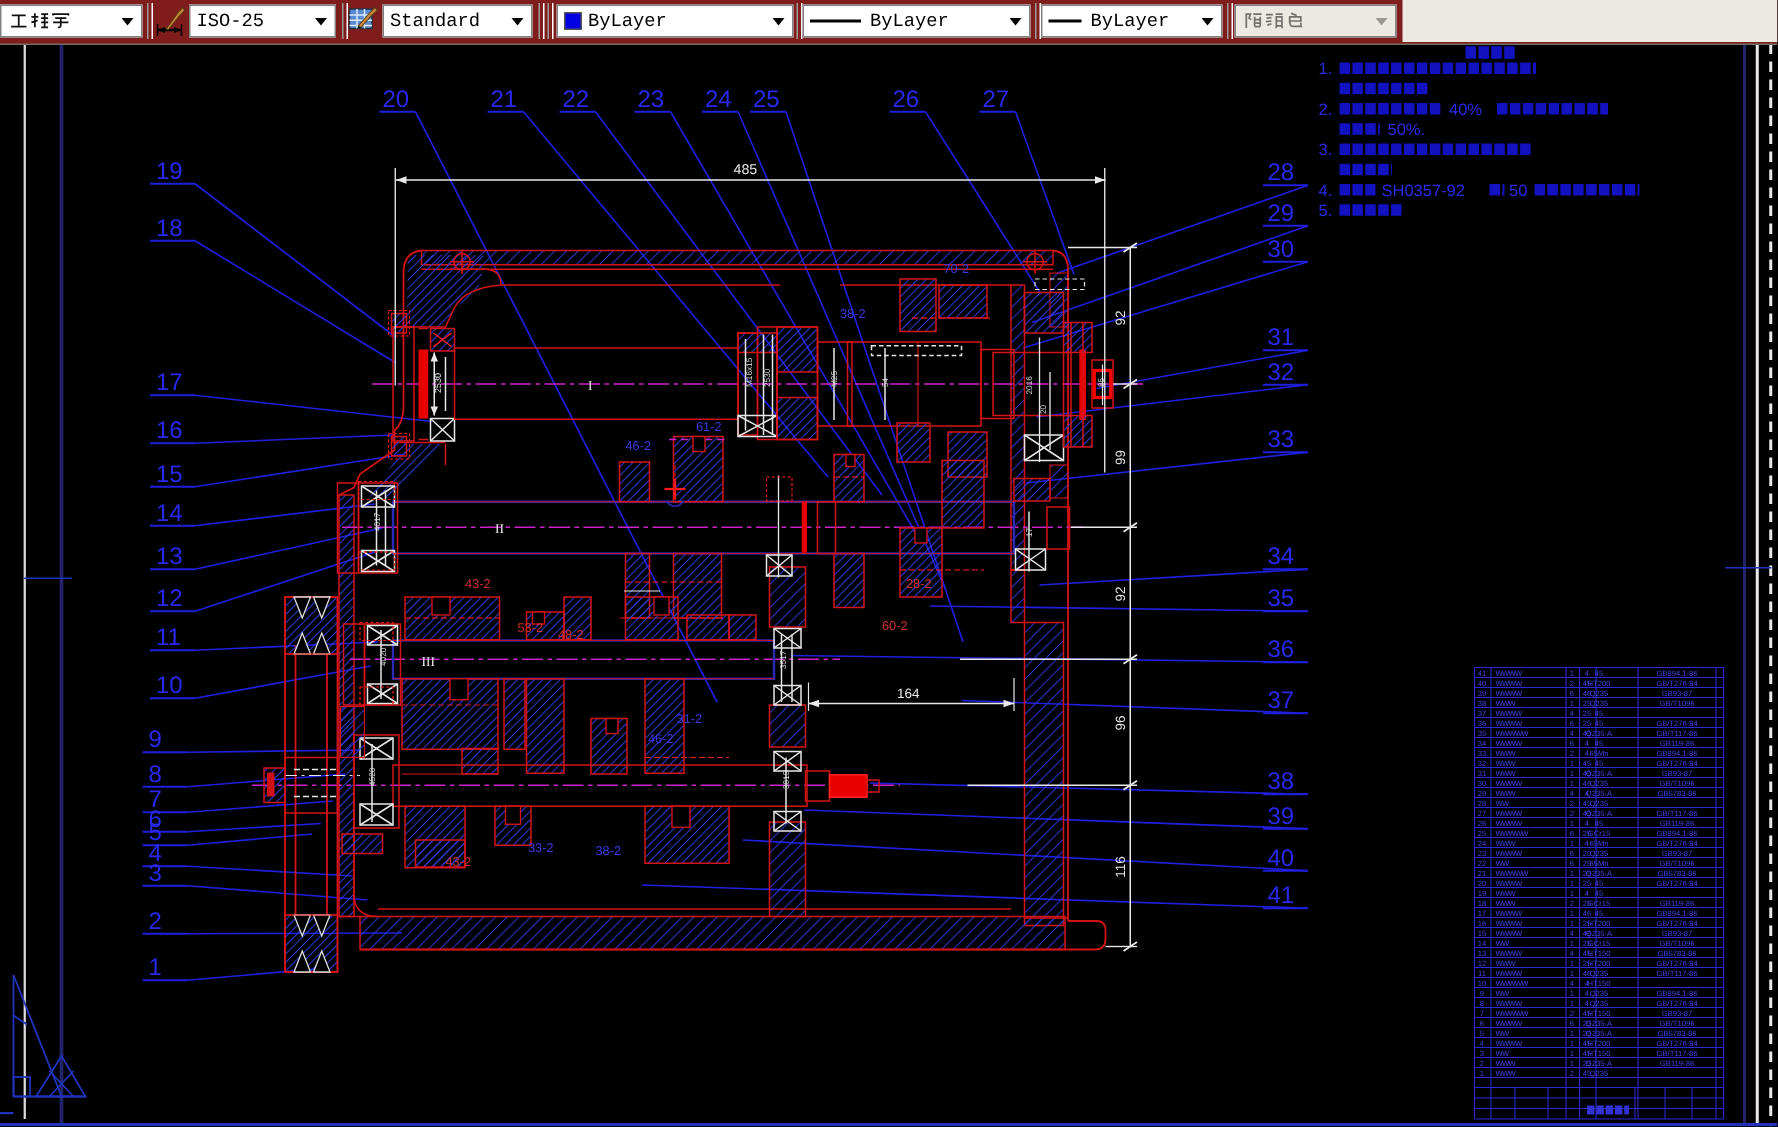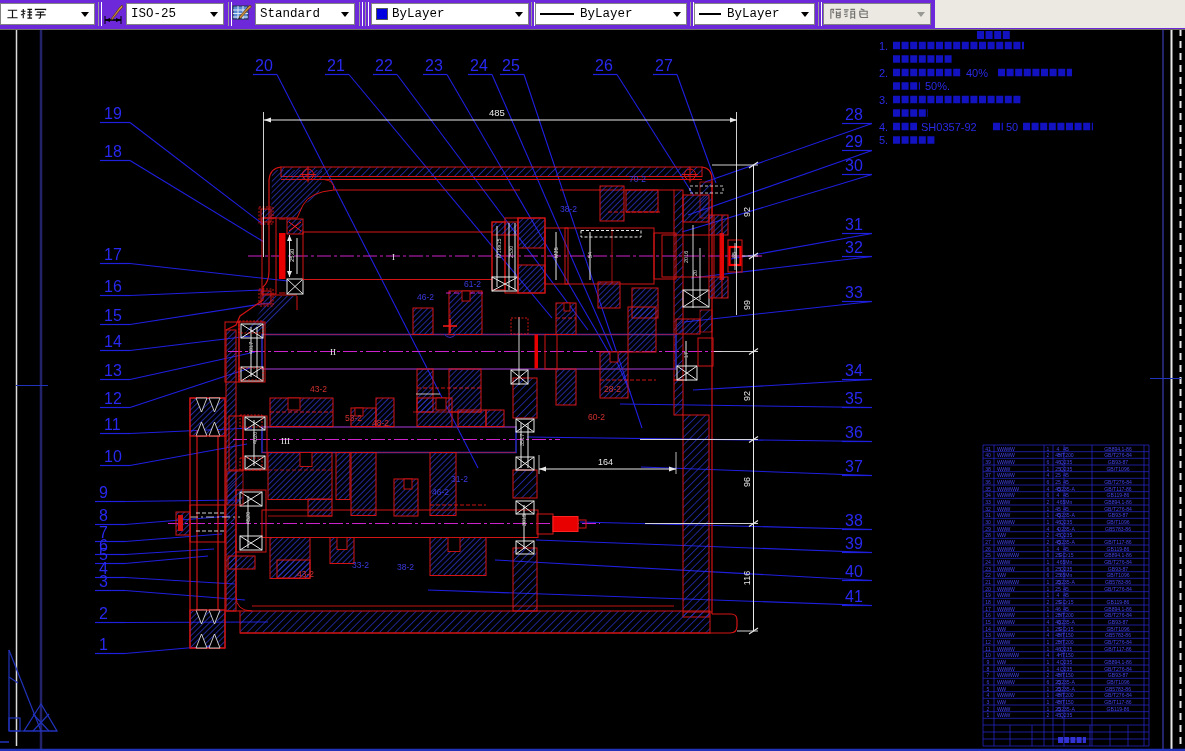--- a/index.html
+++ b/index.html
@@ -805,21 +805,21 @@
         <line x1="9" y1="650" x2="9" y2="731"></line>
         <line x1="9" y1="650" x2="41" y2="731"></line>
         <line x1="9" y1="731" x2="57" y2="731"></line>
         <rect x="9" y="718" width="11" height="13"></rect>
         <path d="M41 704 L24 731 L57 731 Z"></path>
         <line x1="33" y1="714" x2="49" y2="731"></line>
         <line x1="49" y1="714" x2="33" y2="731"></line>
         <line x1="9" y1="677" x2="18" y2="683"></line>
       </g>
     </svg>
-    <div style="position:absolute;left:0;top:0;width:1185px;height:29px;background:#6d28d9;border-bottom:1px solid #716f64">
+    <div style="position:absolute;left:0;top:0;width:1185px;height:29px;background:#7f1d1d;border-bottom:1px solid #716f64">
       <div style="position:absolute;left:0px;top:3px;width:95px;height:22px;background:#fff;border:1px solid #828282;box-sizing:border-box;font-size:12.5px;color:#000;font-family:'Liberation Mono',monospace;display:flex;align-items:center;padding-left:4px">
         <svg width="13" height="14" viewBox="0 0 14 14" style="margin:0 0.5px">
           <g stroke="#111" stroke-width="1.25" fill="none">
             <path d="M2 3 H12 M7 3 V11 M1.5 11 H12.5"></path>
           </g>
         </svg>
         <svg width="13" height="14" viewBox="0 0 14 14" style="margin:0 0.5px">
           <g stroke="#111" stroke-width="1.25" fill="none">
             <path d="M1 4 H6 M3.5 1.5 V11.5 M1 8 L5.5 6.5 M8 2 H13 M8 5 H13 M8 8 H13 M10.5 2 V11 M8 11.5 H13"></path>
           </g>

